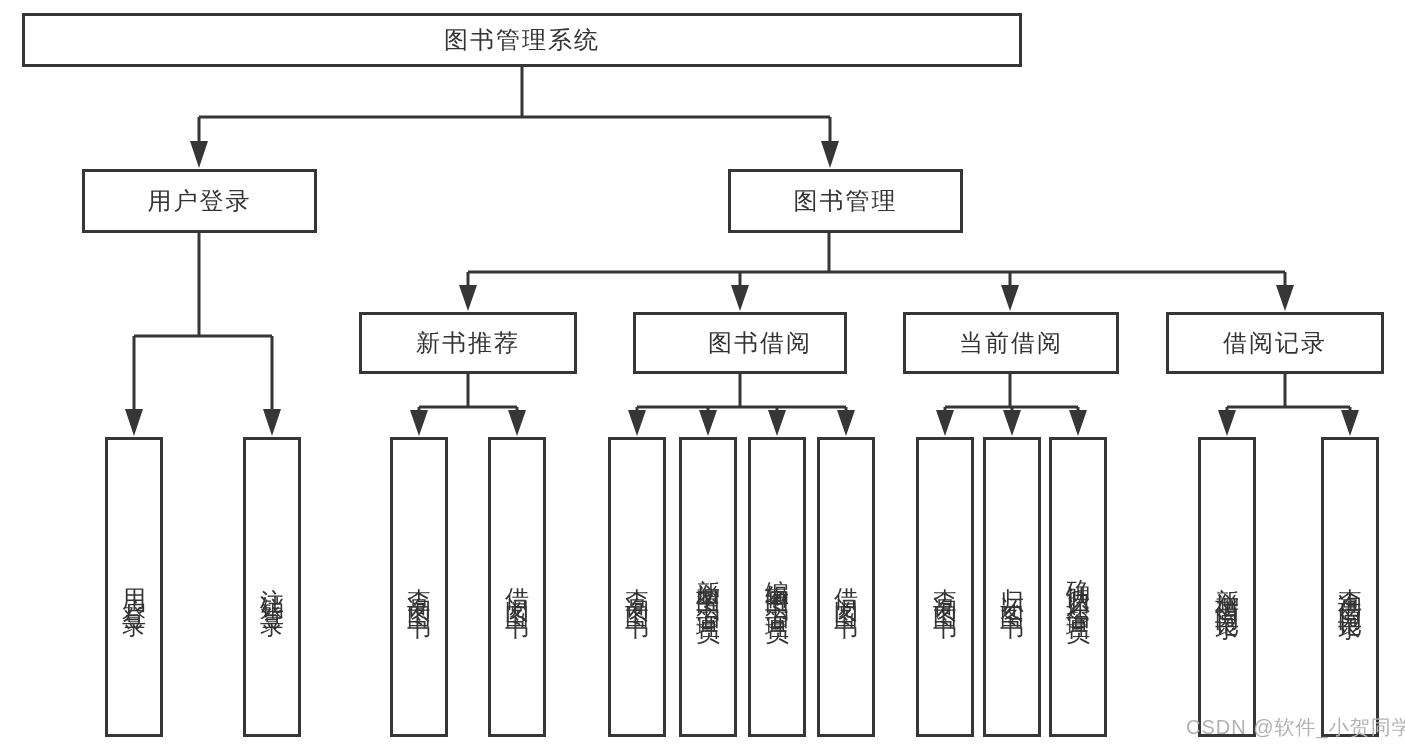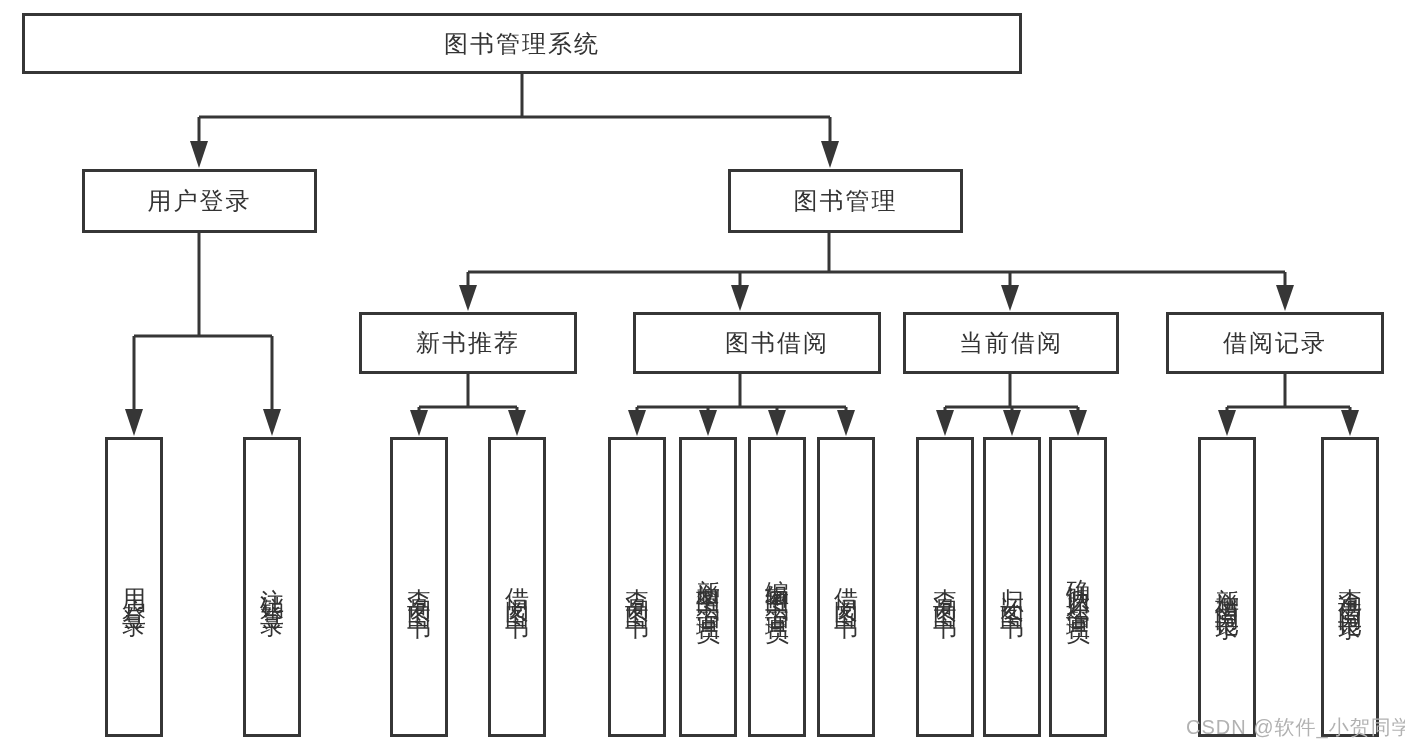--- a/index.html
+++ b/index.html
@@ -34,21 +34,21 @@
   }
   .leaf{width:58px;height:300px;top:437px;}
   .leaf span{
     writing-mode:vertical-rl;
     letter-spacing:9px;
     font-size:24px;
   }
   .leaf span.tight{letter-spacing:6px;}
   .lvl2{width:235px;height:64px;top:169px;}
   .lvl3{height:62px;top:312px;}
-  .root{left:22px;top:13px;width:1000px;height:61px;}
+  .root{left:22px;top:13px;width:1000px;height:54px;}
   .watermark{
     position:absolute;
     left:1186px;top:714px;
     font-size:20px;
     color:var(--wm);
     letter-spacing:1px;
     white-space:nowrap;
   }
 </style>
 </head>
@@ -99,21 +99,21 @@
   <div class="box lvl2" style="left:82px;">
     <span>用户登录</span>
   </div>
   <div class="box lvl2" style="left:728px;">
     <span>图书管理</span>
   </div>
 
   <div class="box lvl3" style="left:359px;width:218px;">
     <span>新书推荐</span>
   </div>
-  <div class="box lvl3" style="left:633px;width:248px;padding-left:40px;">
+  <div class="box lvl3" style="left:633px;width:214px;padding-left:40px;">
     <span>图书借阅</span>
   </div>
   <div class="box lvl3" style="left:903px;width:216px;">
     <span>当前借阅</span>
   </div>
   <div class="box lvl3" style="left:1166px;width:218px;">
     <span>借阅记录</span>
   </div>
 
   <div class="box leaf" style="left:105px;">

